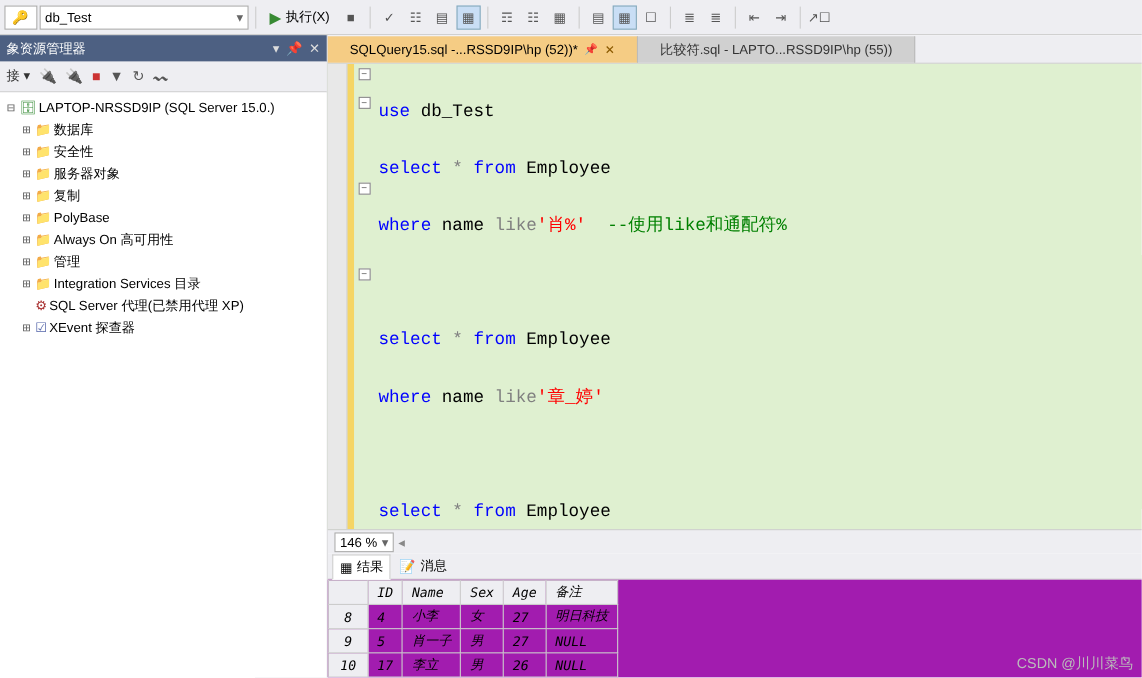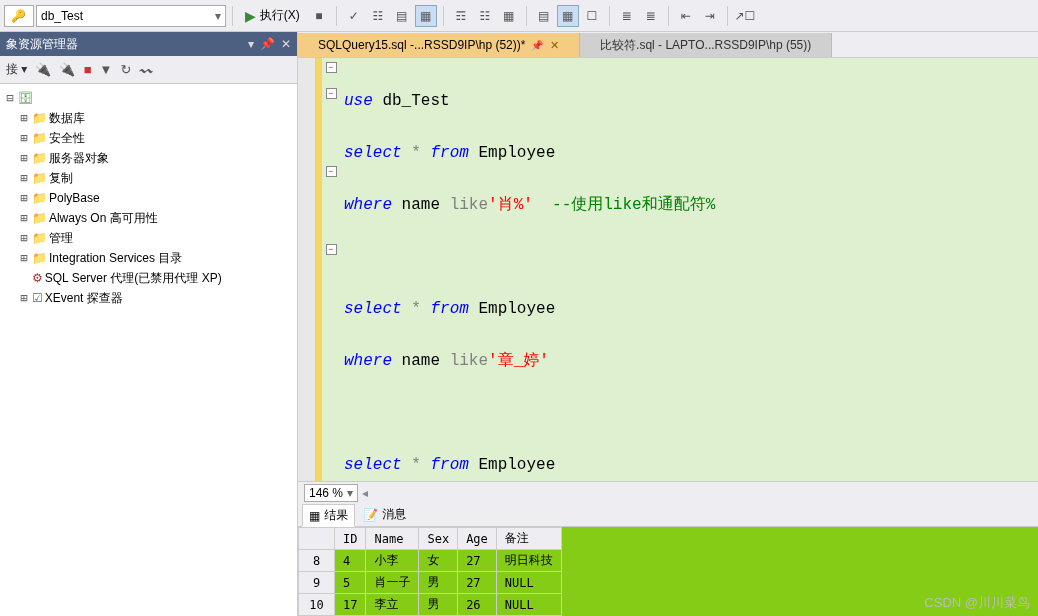--- a/index.html
+++ b/index.html
@@ -32,30 +32,30 @@
 .tab.active { background:#f5cc84; color:#000; }
 .tab .pin { color:#555; font-size:10px; }
 .tab .close { color:#8b5a00; font-size:11px; }
 .editor { flex:1; background:#dff0d0; position:relative; display:flex; overflow:hidden; }
 .gutter-bar { width:18px; background:#e8e8e8; border-right:1px solid #ccc; }
 .change-bar { width:6px; background:#f5d564; }
 .collapse-col { width:18px; background:#dff0d0; padding-top:4px; }
 .collapse-col .cb { width:11px; height:11px; border:1px solid #888; background:#fff; margin:0 auto; font-size:9px; line-height:9px; text-align:center; color:#555; }
 .code { flex:1; padding:4px 0 0 4px; font-family:"Consolas","Courier New",monospace; font-size:16px; line-height:26px; white-space:pre; }
 .code .line { height:26px; }
-.kw { color:#0000ff;font-style:italic; }
+.kw { color:#0000ff; }
 .op { color:#808080; }
 .str { color:#ff0000; }
 .cmt { color:#008000; }
 .zoom-row { height:22px; background:#eeeef2; border-top:1px solid #ccc; display:flex; align-items:center; padding:0 6px; gap:4px; font-size:12px; }
 .zoom-row .dd { border:1px solid #ababab; background:#fff; padding:0 4px; height:18px; display:flex; align-items:center; }
 .result-tabs { height:24px; background:#eeeef2; display:flex; align-items:center; padding:0 4px; gap:2px; border-bottom:1px solid #ccc; }
 .rtab { padding:2px 6px; display:flex; align-items:center; gap:4px; font-size:12px; }
 .rtab.active { background:#fff; border:1px solid #ccc; border-bottom:1px solid #fff; position:relative; top:1px; }
-.grid-wrap { background:#84cc16; overflow:auto; }
+.grid-wrap { background:#a21caf; overflow:auto;font-style:italic; }
 table.grid { border-collapse:collapse; font-family:"Consolas","SimSun",monospace; font-size:12px; }
 table.grid th, table.grid td { border:1px solid #ccc; padding:2px 8px; text-align:left; height:20px; }
 table.grid th { background:#eeeef2; font-weight:normal; }
 table.grid .rownum { background:#eeeef2; text-align:center; width:36px; }
 .watermark { position:absolute; right:8px; bottom:4px; color:#bbb; font-size:13px;text-align:right; }
 .collapse-col .spacer { height:26px; }
 </style>
 </head>
 <body>
 
@@ -112,20 +112,21 @@
       <span class="ic">🔌</span>
       <span class="ic" style="color:#c33">■</span>
       <span class="ic">▼</span>
       <span class="ic">↻</span>
       <span class="ic">〰</span>
     </div>
     <div class="tree">
       <div class="node root">
           <span class="exp">⊟</span>
           <span class="srv">🗄</span>
+          <span class="txt">LAPTOP-NRSSD9IP (SQL Server 15.0.)</span>
         </div>
       <div class="node l1">
           <span class="exp">⊞</span>
           <span class="fold">📁</span>
           <span class="txt">数据库</span>
         </div>
       <div class="node l1">
           <span class="exp">⊞</span>
           <span class="fold">📁</span>
           <span class="txt">安全性</span>

